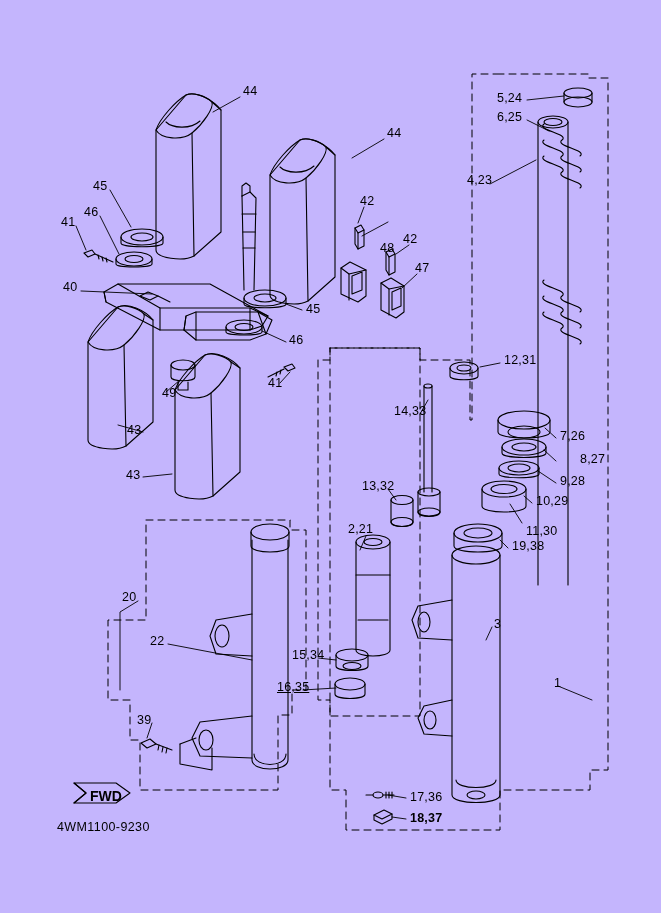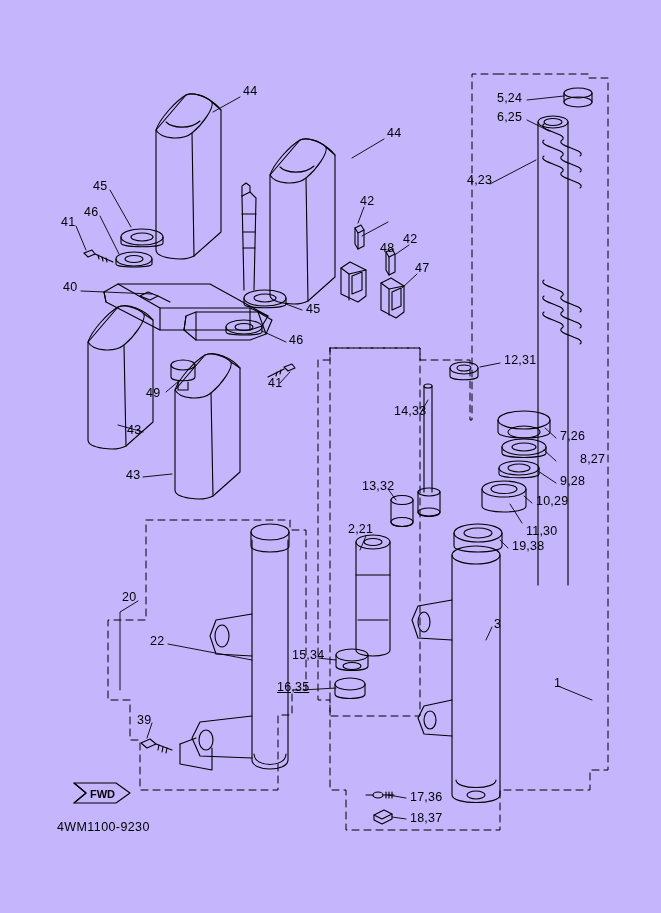--- a/index.html
+++ b/index.html
@@ -35,21 +35,21 @@
   .partno {
     position: absolute;
     font-family: "Liberation Sans", sans-serif;
     font-size: 12.5px;
     color: #000000;
     letter-spacing: 0.4px;
   }
   .fwd-label {
     position: absolute;
     font-family: "Liberation Sans", sans-serif;
-    font-size: 11px;
+    font-size: 14px;
     font-weight: bold;
     color: #000000;
   }
 </style>
 </head>
 <body>
 
 <div id="sheet">
 
   <svg id="artwork" viewBox="0 0 661 913">
@@ -345,21 +345,21 @@
   <div class="callout" style="left:93px; top:179px;">45</div>
   <div class="callout" style="left:84px; top:205px;">46</div>
   <div class="callout" style="left:61px; top:215px;">41</div>
   <div class="callout" style="left:360px; top:194px;">42</div>
   <div class="callout" style="left:380px; top:209px;margin-top:32px;">48</div>
   <div class="callout" style="left:403px; top:232px;">42</div>
   <div class="callout" style="left:415px; top:261px;">47</div>
   <div class="callout" style="left:63px; top:280px;">40</div>
   <div class="callout" style="left:306px; top:302px;">45</div>
   <div class="callout" style="left:289px; top:333px;">46</div>
-  <div class="callout" style="left:146px; top:386px;">49</div>
+  <div class="callout" style="left:162px; top:386px;">49</div>
   <div class="callout" style="left:268px; top:376px;">41</div>
   <div class="callout" style="left:127px; top:423px;">43</div>
   <div class="callout" style="left:126px; top:468px;">43</div>
   <div class="callout" style="left:497px; top:91px;">5,24</div>
   <div class="callout" style="left:497px; top:110px;">6,25</div>
   <div class="callout" style="left:467px; top:173px;">4,23</div>
   <div class="callout" style="left:504px; top:353px;">12,31</div>
   <div class="callout" style="left:394px; top:404px;">14,33</div>
   <div class="callout" style="left:560px; top:429px;">7,26</div>
   <div class="callout" style="left:560px; top:452px;margin-left:20px;">8,27</div>
@@ -370,19 +370,19 @@
   <div class="callout" style="left:512px; top:539px;">19,38</div>
   <div class="callout" style="left:348px; top:522px;">2,21</div>
   <div class="callout" style="left:122px; top:590px;">20</div>
   <div class="callout" style="left:150px; top:634px;">22</div>
   <div class="callout" style="left:494px; top:617px;">3</div>
   <div class="callout" style="left:554px; top:676px;">1</div>
   <div class="callout" style="left:292px; top:648px;">15,34</div>
   <div class="callout" style="left:277px; top:680px;text-decoration:underline;">16,35</div>
   <div class="callout" style="left:137px; top:713px;">39</div>
   <div class="callout" style="left:410px; top:790px;">17,36</div>
-  <div class="callout" style="left:410px; top:811px;">18,37</div>
+  <div class="callout" style="left:410px; top:811px;font-weight:bold;">18,37</div>
 
   <div class="fwd-label" style="left:90px; top:788px;">FWD</div>
 
   <div class="partno" style="left:57px; top:820px;text-align:right;">4WM1100-9230</div>
 
 </div>
 
 </body></html>

